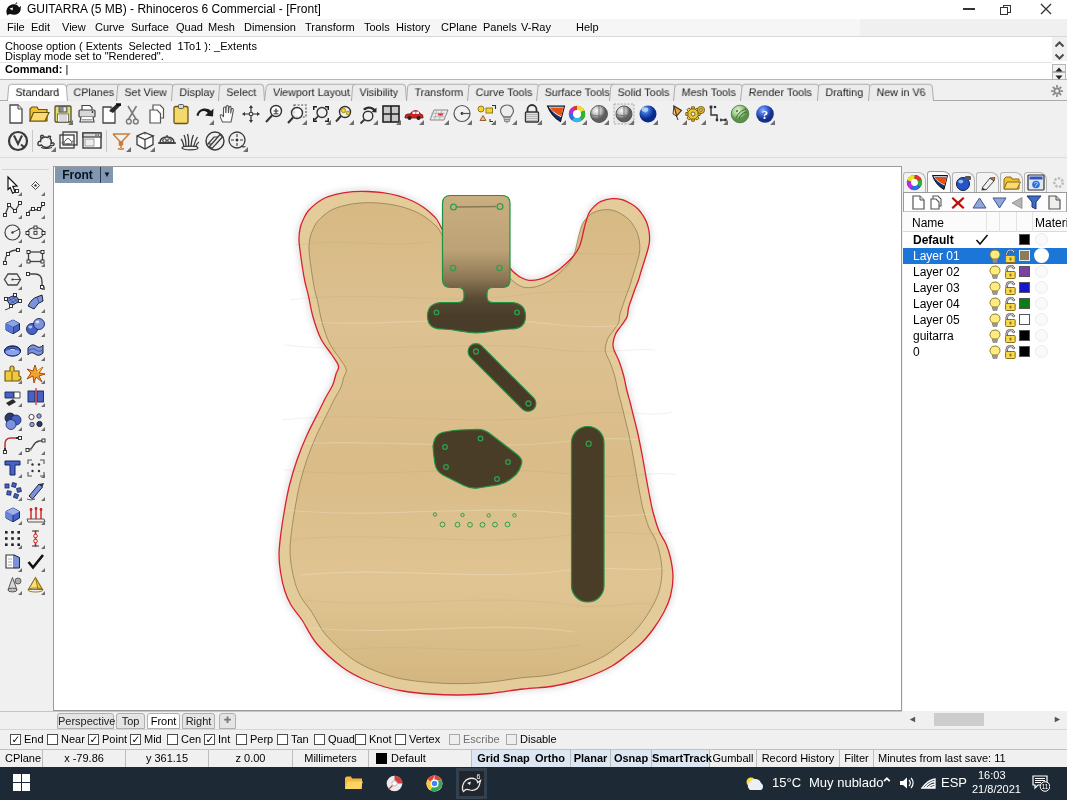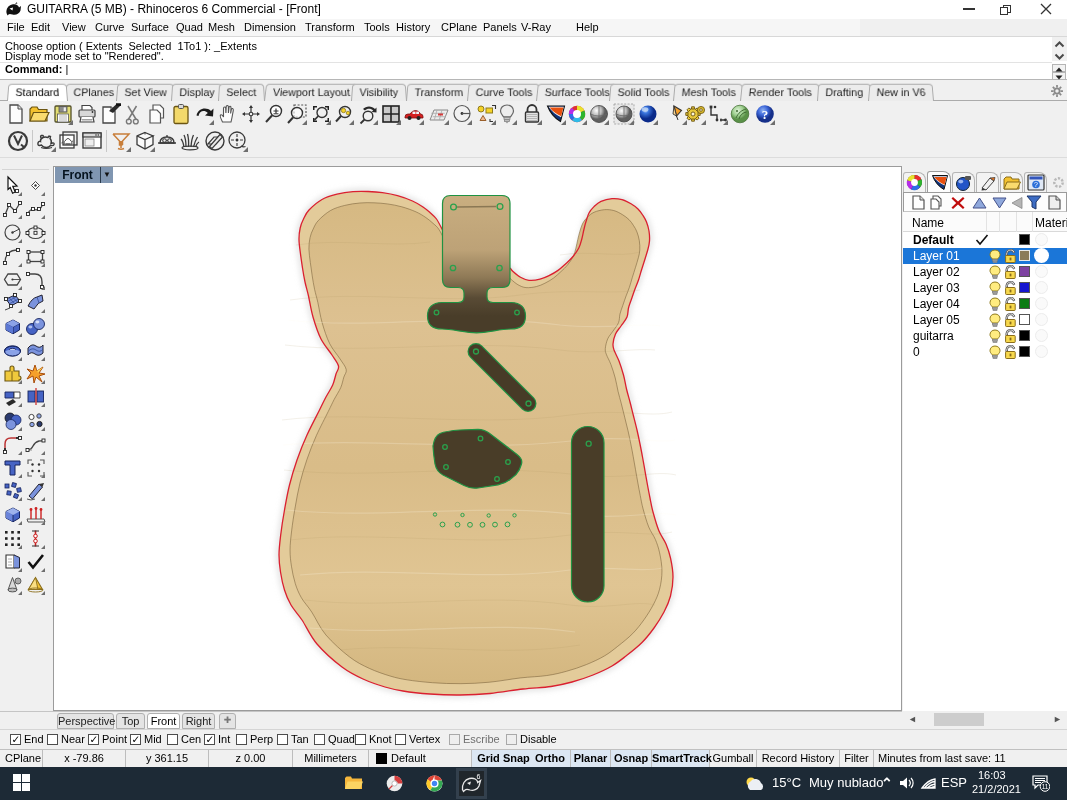--- a/index.html
+++ b/index.html
@@ -1075,21 +1075,21 @@
  <svg class="ic" style="left:899px;top:9px" width="16" height="14" viewBox="0 0 16 14">
       <path d="M1 5 L4 5 L8 1.5 L8 12.5 L4 9 L1 9 Z" fill="#fff"></path>
       <path d="M10 4 A4.5 4.5 0 0 1 10 10 M12 2 A7 7 0 0 1 12 12" stroke="#fff" stroke-width="1.2" fill="none"></path>
     </svg>
  <svg class="ic" style="left:920px;top:10px" width="16" height="12" viewBox="0 0 16 12">
       <path d="M2 11 Q8 3 15 2 L15 11 Z M4.5 11 Q9.5 5 15 4.5 M7 11 Q11 7.5 15 7" fill="none" stroke="#fff" stroke-width="1.3"></path>
       <path d="M9 11 Q12 9 15 8.8 L15 11 Z" fill="#fff"></path>
     </svg>
  <div class="trayt" style="left:941px;top:8px">ESP</div>
  <div class="trayt" style="left:978px;top:2px;font-size:11px">16:03</div>
- <div class="trayt" style="left:972px;top:16px;font-size:11px">21/2/2021</div>
+ <div class="trayt" style="left:972px;top:16px;font-size:11px">21/8/2021</div>
  <svg class="ic" style="left:1032px;top:8px" width="18" height="17" viewBox="0 0 18 17">
       <path d="M1 1 L15 1 L15 10 L6 10 L3 13 L3 10 L1 10 Z" fill="none" stroke="#fff" stroke-width="1.2"></path>
       <path d="M3 3.5 L13 3.5 M3 5.5 L13 5.5 M3 7.5 L9 7.5" stroke="#fff" stroke-width="1"></path>
       <circle cx="13" cy="11.5" r="4.8" fill="#1d2a36" stroke="#fff" stroke-width="1"></circle>
       <text x="13" y="14" font-size="6.5" fill="#fff" text-anchor="middle" font-family="Liberation Sans">11</text>
     </svg>
 
 </div>
 
 </body></html>

